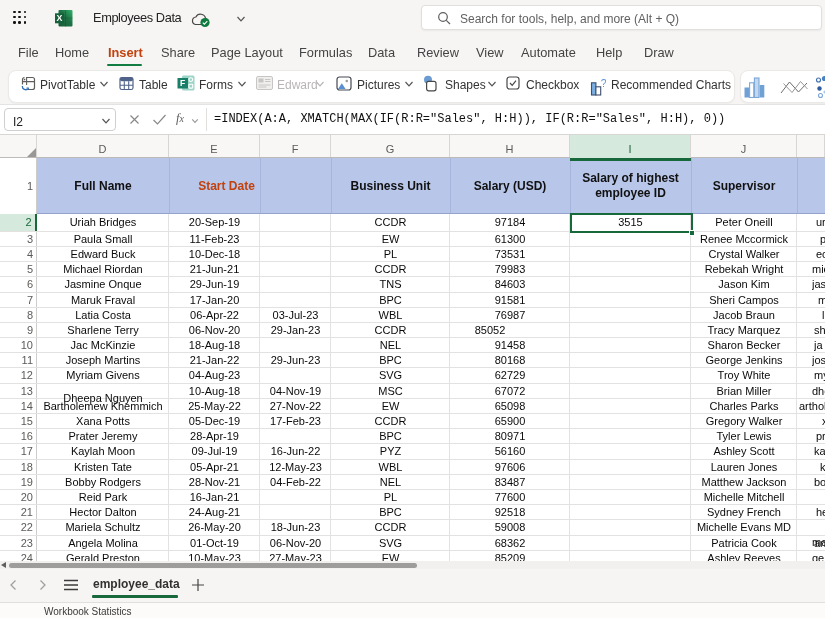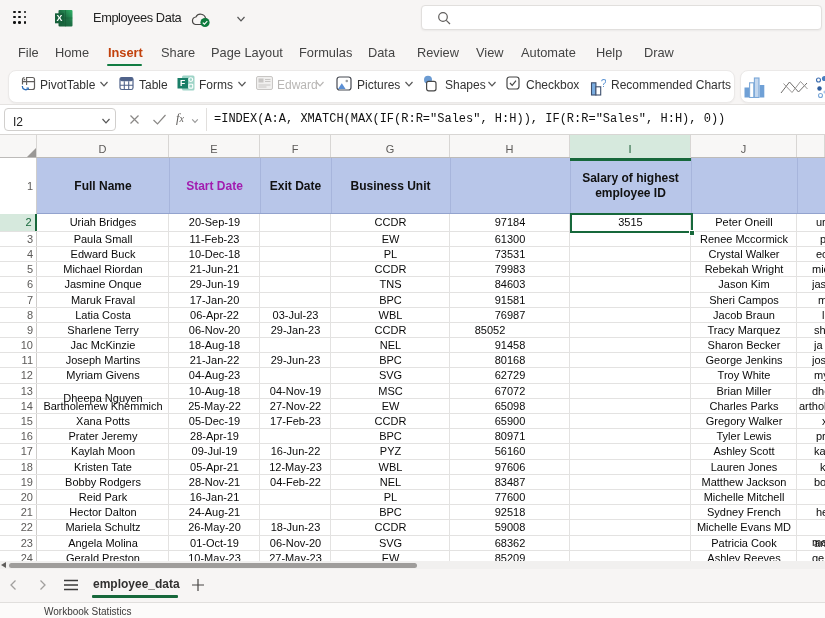--- a/index.html
+++ b/index.html
@@ -89,20 +89,21 @@
       <path d="M12.8 10.6 l1.6 1.6 l2.9 -3.0" fill="none" stroke="#fff" stroke-width="1.1"></path>
     </svg>
     <svg id="titchev" width="10" height="10" viewBox="0 0 10 10">
         <path d="M1.5 3 L5 6.8 L8.5 3" fill="none" stroke="#555" stroke-width="1.2"></path>
       </svg>
     <div id="searchbox">
       <svg class="mag" style="position:absolute;left:15px;top:5px" width="15" height="15" viewBox="0 0 15 15">
           <circle cx="6" cy="6" r="4.3" fill="none" stroke="#605e5c" stroke-width="1.2"></circle>
           <line x1="9.3" y1="9.3" x2="13" y2="13" stroke="#605e5c" stroke-width="1.2"></line>
         </svg>
+      <span class="ph">Search for tools, help, and more (Alt + Q)</span>
     </div>
   </div>
 
   <div id="menubar">
     <span style="left:18px">File</span>
     <span style="left:55px">Home</span>
     <span class="sel" style="left:108px">Insert</span>
     <span style="left:161px">Share</span>
     <span style="left:211px">Page Layout</span>
     <span style="left:299px">Formulas</span>
@@ -251,24 +252,25 @@
 <div style="position:absolute;left:37px;top:23px;width:788px;height:56px;background:#b8c6e9"></div>
 <div style="position:absolute;left:169px;top:23px;width:1px;height:56px;background:#a7b5dc"></div>
 <div style="position:absolute;left:260px;top:23px;width:1px;height:56px;background:#a7b5dc"></div>
 <div style="position:absolute;left:331px;top:23px;width:1px;height:56px;background:#a7b5dc"></div>
 <div style="position:absolute;left:450px;top:23px;width:1px;height:56px;background:#a7b5dc"></div>
 <div style="position:absolute;left:570px;top:23px;width:1px;height:56px;background:#a7b5dc"></div>
 <div style="position:absolute;left:691px;top:23px;width:1px;height:56px;background:#a7b5dc"></div>
 <div style="position:absolute;left:797px;top:23px;width:1px;height:56px;background:#a7b5dc"></div>
 <div style="position:absolute;left:37px;top:78px;width:788px;height:1px;background:#93a3ce"></div>
 <div style="position:absolute;left:37px;top:23px;width:132px;height:56px;display:flex;align-items:center;justify-content:center;text-align:center;font-size:12px;font-weight:700;color:#111;line-height:1.22">Full Name</div>
-<div style="position:absolute;left:169px;top:23px;width:91px;height:56px;display:flex;align-items:center;justify-content:center;text-align:center;font-size:12px;font-weight:700;color:#a21caf;line-height:1.22">Start Date</div>
-<div style="position:absolute;left:260px;top:23px;width:71px;height:56px;display:flex;align-items:center;justify-content:center;text-align:center;font-size:12px;font-weight:700;color:#111;line-height:1.22">Exit Date</div>
+<div style="position:absolute;left:181px;top:23px;width:91px;height:56px;display:flex;align-items:center;justify-content:center;text-align:center;font-size:12px;font-weight:700;color:#c2410c;line-height:1.22">Start Date</div>
 <div style="position:absolute;left:331px;top:23px;width:119px;height:56px;display:flex;align-items:center;justify-content:center;text-align:center;font-size:12px;font-weight:700;color:#111;line-height:1.22">Business Unit</div>
+<div style="position:absolute;left:450px;top:23px;width:120px;height:56px;display:flex;align-items:center;justify-content:center;text-align:center;font-size:12px;font-weight:700;color:#111;line-height:1.22">Salary (USD)</div>
 <div style="position:absolute;left:570px;top:23px;width:121px;height:56px;display:flex;align-items:center;justify-content:center;text-align:center;font-size:12px;font-weight:700;color:#111;line-height:1.22">Salary of highest<br>employee ID</div>
+<div style="position:absolute;left:691px;top:23px;width:106px;height:56px;display:flex;align-items:center;justify-content:center;text-align:center;font-size:12px;font-weight:700;color:#111;line-height:1.22">Supervisor</div>
 <div style="position:absolute;left:0;top:23px;width:36px;height:56px;line-height:56px;text-align:right;padding-right:3px;font-size:11px;color:#5c5a58">1</div>
 <div style="position:absolute;left:36px;top:23px;width:1px;height:56px;background:#cfcdcb"></div>
 <div style="position:absolute;left:36px;top:79.0px;width:1px;height:347.0px;background:#cfcdcb"></div>
 <div style="position:absolute;left:168px;top:79.0px;width:1px;height:347.0px;background:#e3e2e1"></div>
 <div style="position:absolute;left:259px;top:79.0px;width:1px;height:347.0px;background:#e3e2e1"></div>
 <div style="position:absolute;left:330px;top:79.0px;width:1px;height:347.0px;background:#e3e2e1"></div>
 <div style="position:absolute;left:449px;top:79.0px;width:1px;height:347.0px;background:#e3e2e1"></div>
 <div style="position:absolute;left:569px;top:79.0px;width:1px;height:347.0px;background:#e3e2e1"></div>
 <div style="position:absolute;left:690px;top:79.0px;width:1px;height:347.0px;background:#e3e2e1"></div>
 <div style="position:absolute;left:796px;top:79.0px;width:1px;height:347.0px;background:#e3e2e1"></div>

